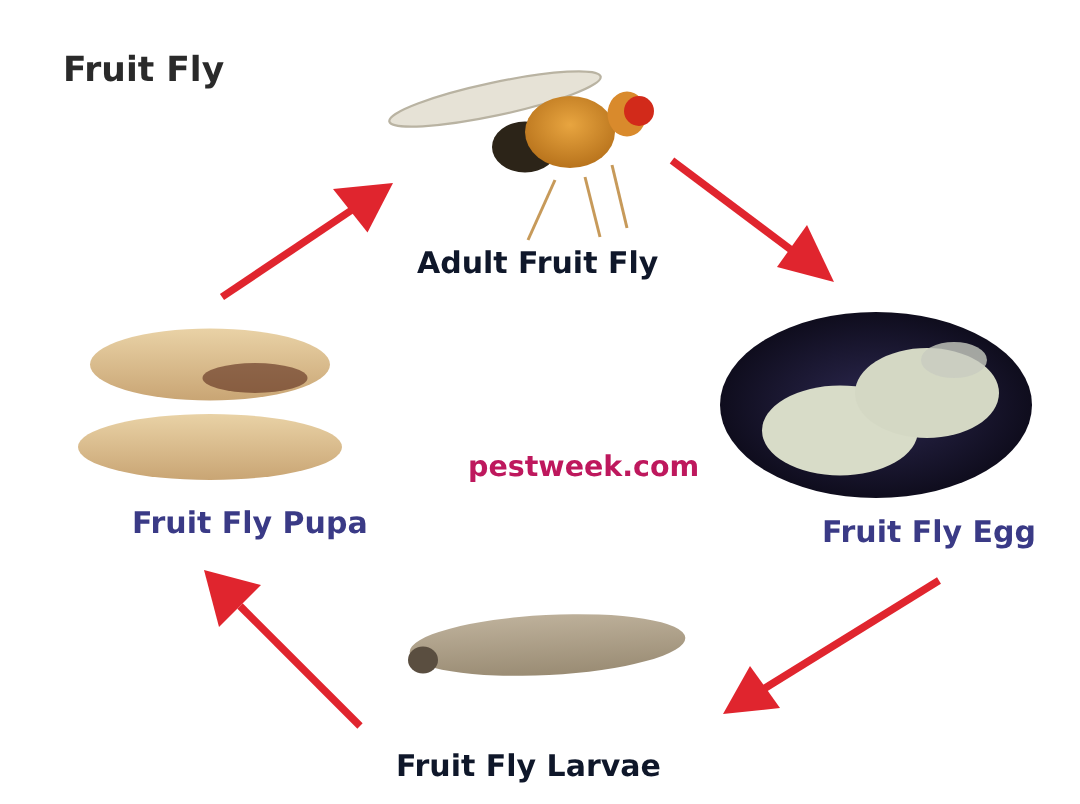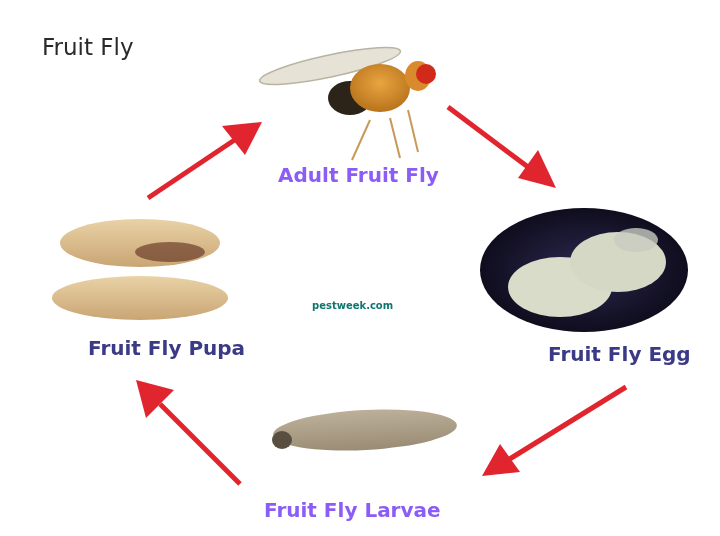--- a/index.html
+++ b/index.html
@@ -1,21 +1,21 @@
 <!DOCTYPE html>
 <html><head>
 <meta charset="utf-8">
 <style>
   html, body { margin:0; padding:0; }
   body { width:720px; height:536px; background:#ffffff; position:relative; overflow:hidden; font-family:"DejaVu Sans", sans-serif; }
-  .title { position:absolute; left:42px; top:32px; font-weight:normal; font-size:23px; line-height:31px; color:#2a2a2a; }
+  .title { position:absolute; left:42px; top:32px; font-weight:bold; font-size:23px; line-height:31px; color:#2a2a2a; }
   .label { position:absolute; font-weight:bold; font-size:20px; white-space:nowrap; }
-  .green { color:#8b5cf6; }
+  .green { color:#0f172a; }
   .blue { color:#3a3a86;margin-left:36px; }
-  .watermark { position:absolute; left:312px; top:300px; font-size:10px; color:#0f766e; font-weight:bold; }
+  .watermark { position:absolute; left:312px; top:300px; font-size:19px; color:#be185d; font-weight:bold; }
   svg.layer { position:absolute; left:0; top:0; }
 </style>
 </head>
 <body>
 
 <div class="title">
   <div>Fruit Fly</div>
 </div>
 
 <svg class="layer" width="720" height="536" viewBox="0 0 720 536">

